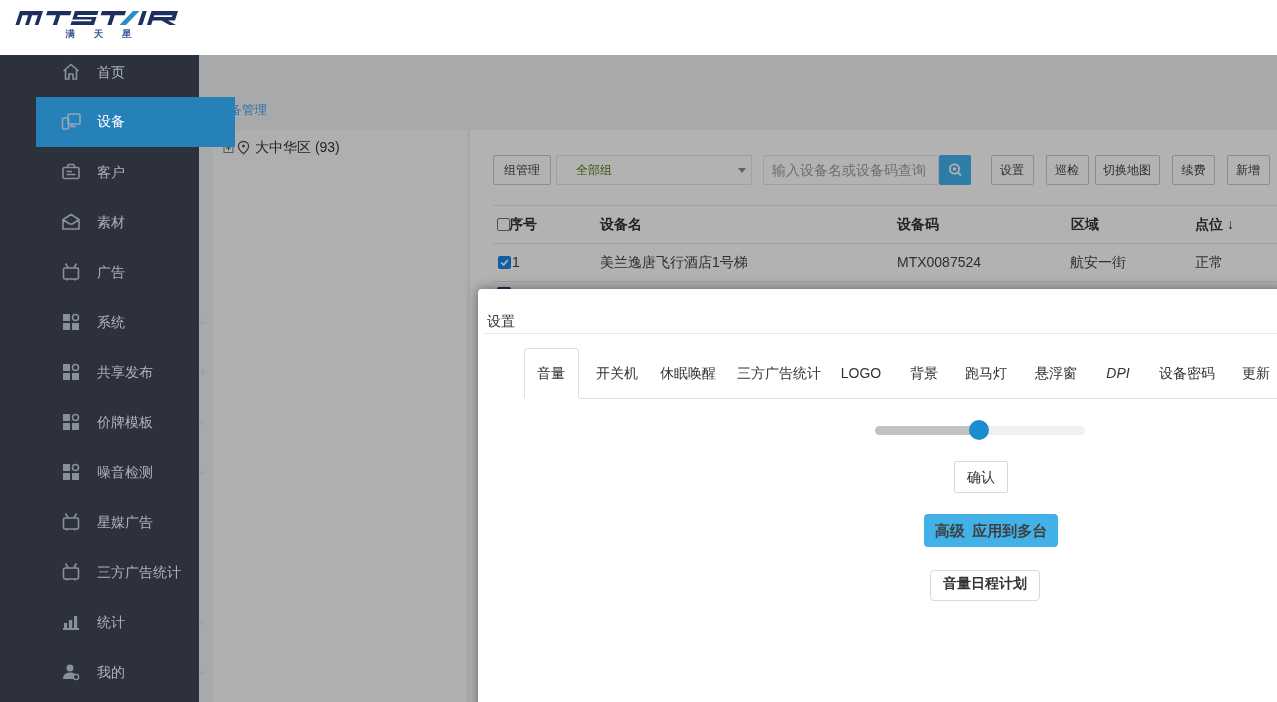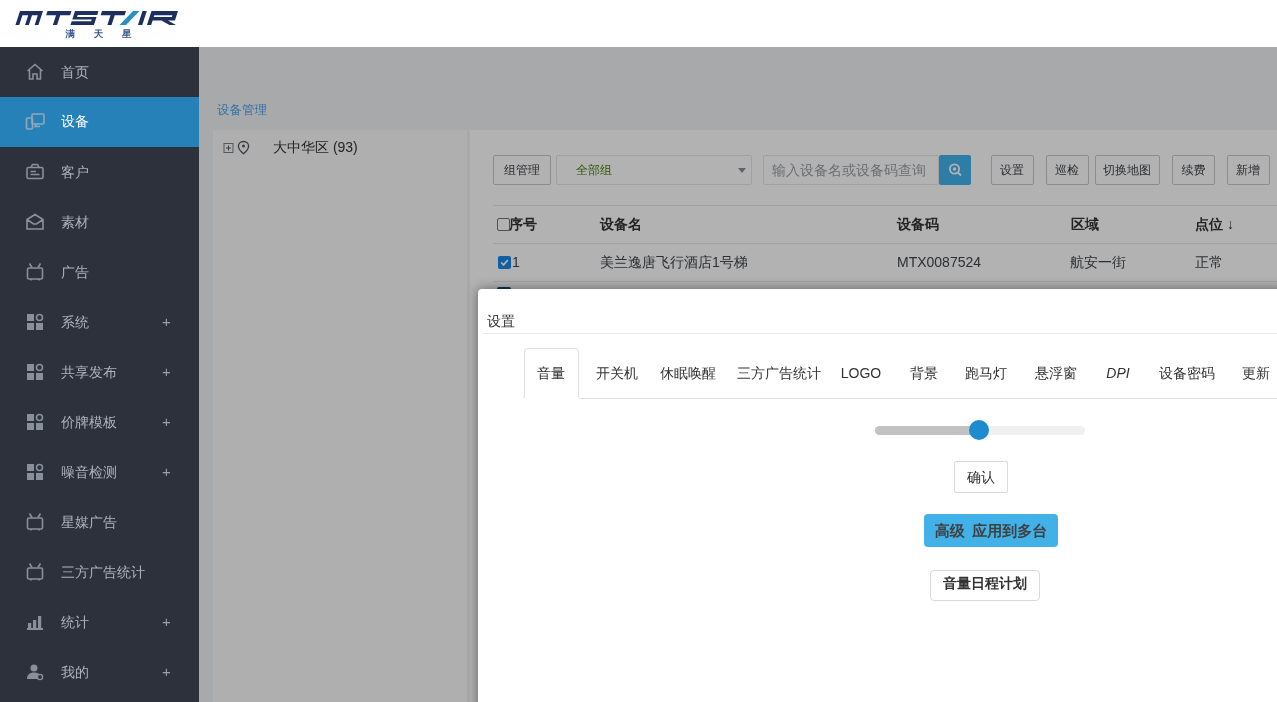--- a/index.html
+++ b/index.html
@@ -1,24 +1,24 @@
 <!DOCTYPE html>
 <html><head>
 <meta charset="utf-8">
 <style>
   * { margin:0; padding:0; box-sizing:border-box; }
   html,body { width:1277px; height:702px; overflow:hidden; background:#fff;
     font-family:"Liberation Sans", sans-serif; }
 
   
-  #header { position:absolute; left:0; top:0; width:1277px; height:47px; background:#fff; z-index:5; }
+  #header { position:absolute; left:0; top:0; width:1277px; height:55px; background:#fff; z-index:5; }
 
   
   #side { position:absolute; left:0; top:47px; width:199px; height:655px; background:#2c313c; z-index:4; }
-  .mitem { position:relative; width:199px; height:50px; }
+  .mitem { position:relative; width:199px; height:50px;margin-left:36px; }
   .mitem .txt { position:absolute; left:61px; top:0; line-height:50px; font-size:14px; color:#aeb3bb; }
   .mitem .plus { position:absolute; left:162px; top:0; line-height:50px; font-size:15px; color:#9ba0a9; }
   .mitem svg { position:absolute; left:24px; top:14px; }
   .mitem.act { background:#2681b8; }
   .mitem.act .txt { color:#ffffff;font-family:Liberation Mono, monospace; }
 
   
   #content { position:absolute; left:199px; top:47px; width:1078px; height:655px; background:#f0f2f5; overflow:hidden; }
   #crumb { position:absolute; left:18px; top:55px; font-size:12.5px; color:#4da5f0; }
   #tree { position:absolute; left:14px; top:83px; width:254px; height:572px; background:#fbfbfb; }
@@ -219,21 +219,21 @@
 
 <div id="content">
   <div id="crumb">设备管理</div>
   <div id="tree">
     <svg width="254" height="40" viewBox="0 0 254 40">
       <rect x="11" y="13.5" width="9" height="9" fill="none" stroke="#7c7f84" stroke-width="1"></rect>
       <path d="M13,18 L18,18 M15.5,15.5 L15.5,20.5" stroke="#55585d" stroke-width="1"></path>
       <path d="M30.5,11.5 C27.2,11.5 25.4,13.9 25.4,16.2 C25.4,19.5 30.5,23.8 30.5,23.8 C30.5,23.8 35.6,19.5 35.6,16.2 C35.6,13.9 33.8,11.5 30.5,11.5 Z" fill="none" stroke="#55585d" stroke-width="1.3"></path>
       <circle cx="30.5" cy="16" r="1.5" fill="#55585d"></circle>
     </svg>
-    <div style="position:absolute;left:60px;top:9px;font-size:14px;color:#333;">大中华区 (93)</div>
+    <div style="position:absolute;left:42px;top:9px;font-size:14px;color:#333;">大中华区 (93)</div>
   </div>
   <div id="card">
     <div class="btn" style="left:23px; top:25px; width:58px;">组管理</div>
     <div id="selGrp">
         <span class="t">全部组</span>
         <span class="ar"></span>
       </div>
     <div id="inp">
         <span class="ph">输入设备名或设备码查询</span>
       </div>

